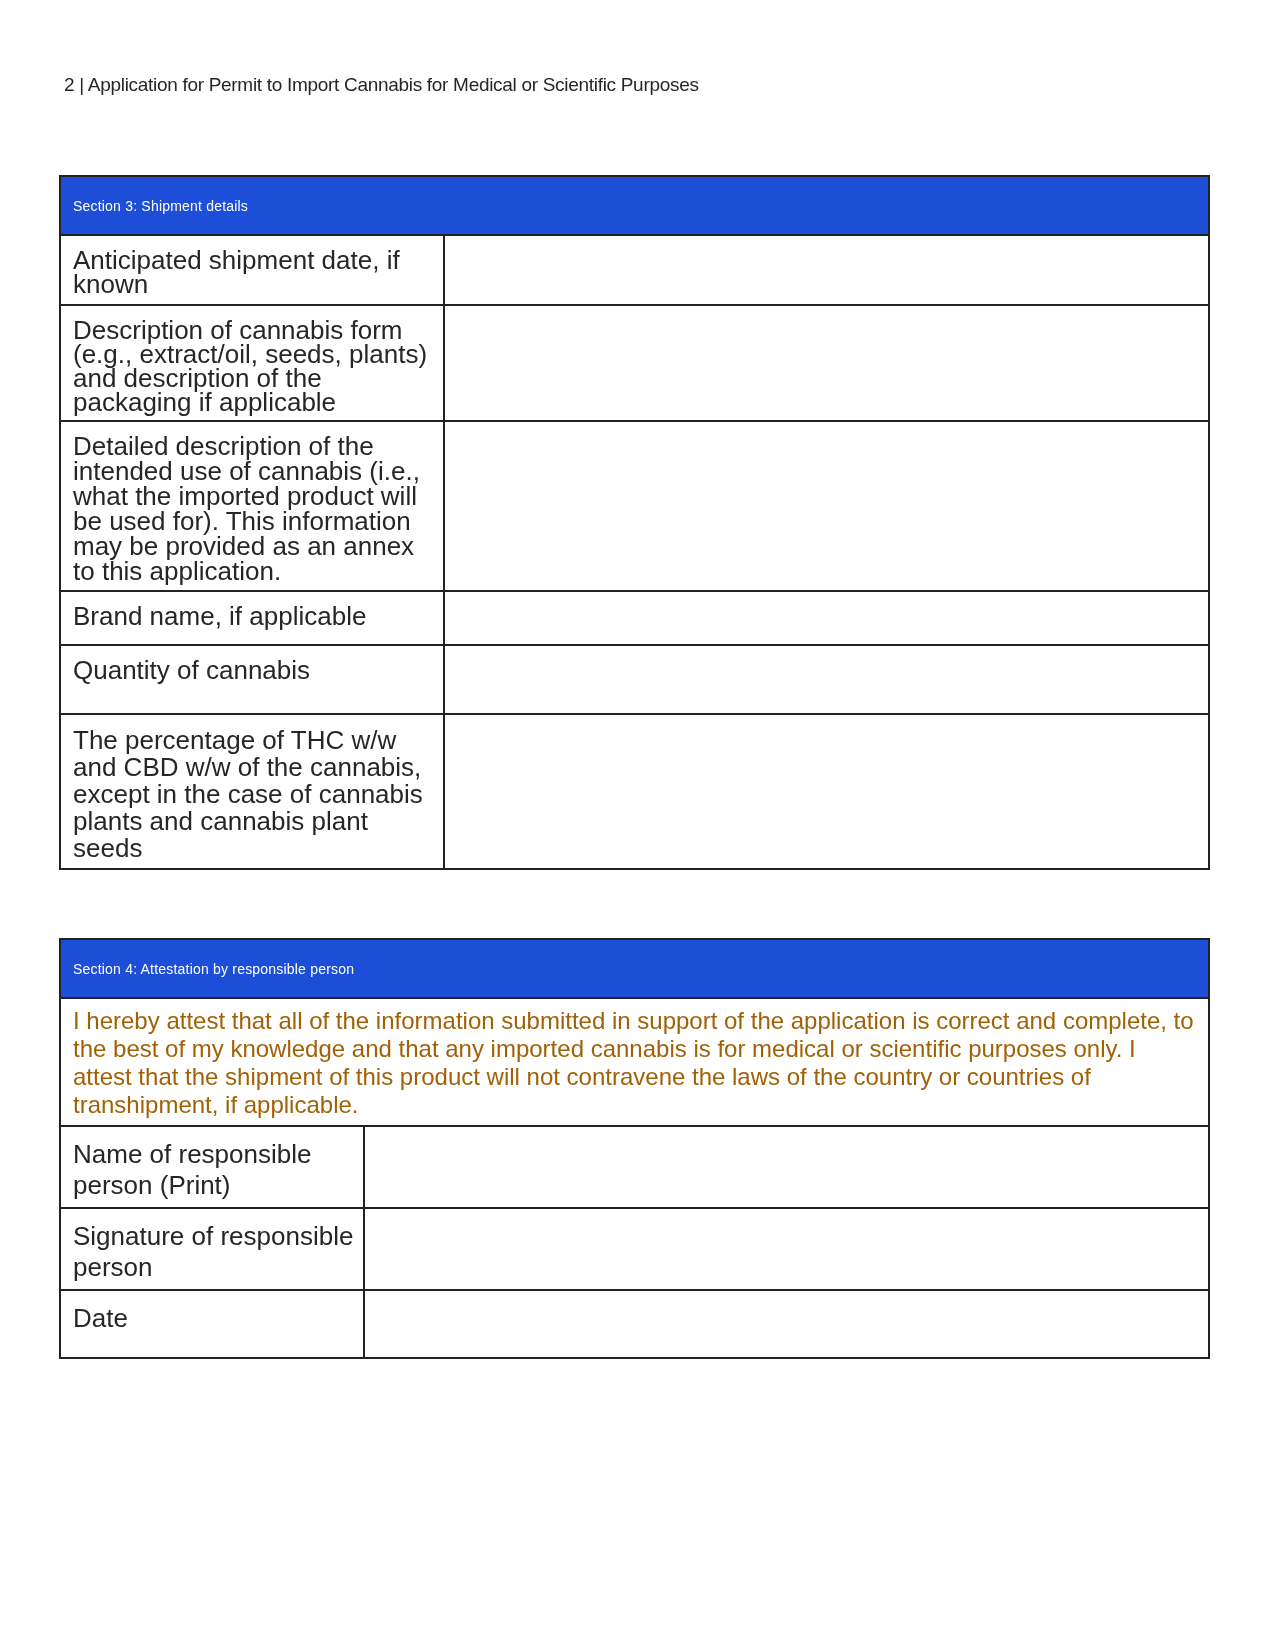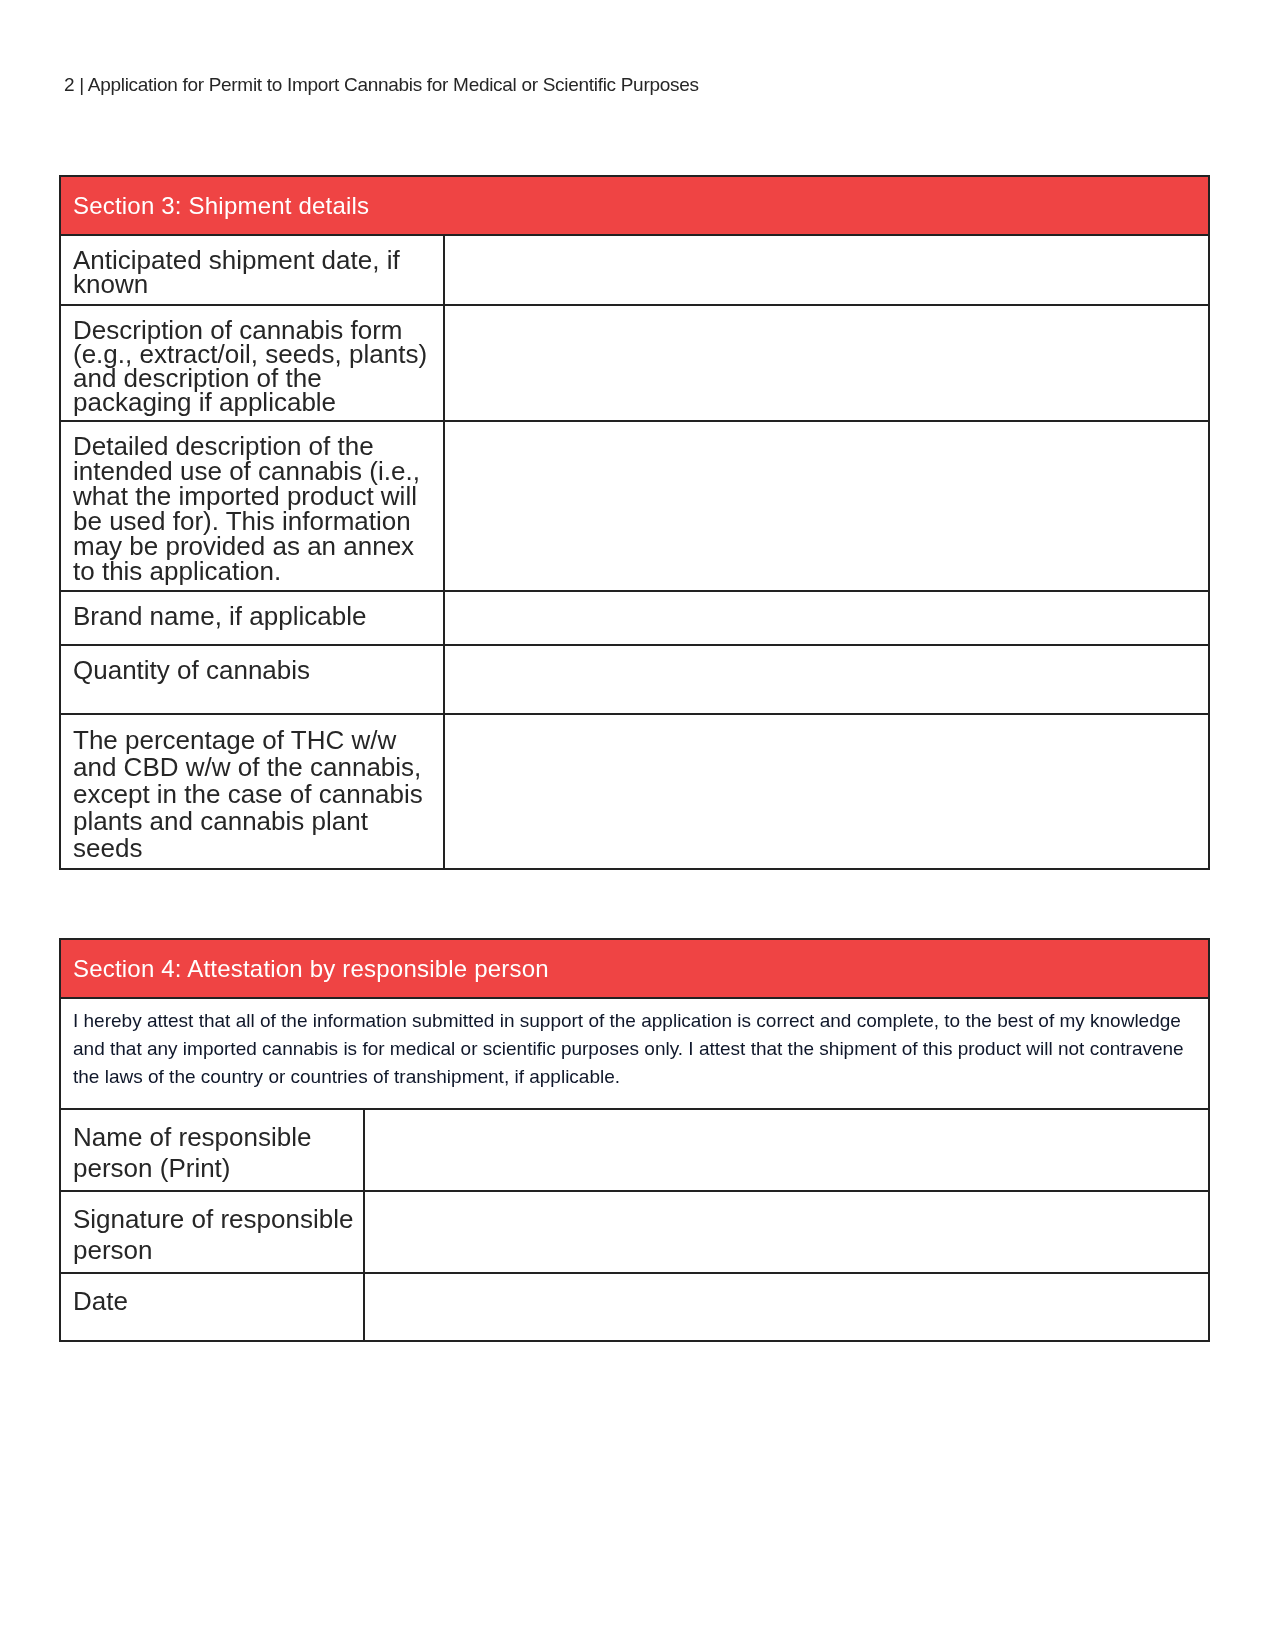--- a/index.html
+++ b/index.html
@@ -12,36 +12,36 @@
       font-size: 19px; letter-spacing: -0.3px; color: #262626;
     }
     table.form {
       position: absolute; left: 59px; width: 1151px;
       border-collapse: collapse; table-layout: fixed;
     }
     table.form td, table.form th {
       border: 2px solid #222; padding: 0; vertical-align: top;
     }
     .sec-head {
-      background: #ef4444; color: #ffffff; text-align: left; font-weight: normal;
-      font-size: 24px; padding: 0 0 0 12px !important; vertical-align: middle !important;
+      background: #1d4ed8; color: #ffffff; text-align: left; font-weight: normal;
+      font-size: 14px; padding: 0 0 0 12px !important; vertical-align: middle !important;
       letter-spacing: 0.2px;
     }
     .label {
       font-size: 26px; line-height: 24px; padding: 12px 6px 6px 12px !important;
       color: #262626;
     }
     .field { background: #ffffff; }
     .field input {
       width: 100%; height: 100%; border: none; outline: none; background: transparent;
       font-family: "Liberation Sans", sans-serif; font-size: 18px; box-sizing: border-box; padding: 8px;
     }
     .attest {
-      font-size: 19px; line-height: 28px; padding: 8px 10px 6px 12px !important;
-      color: #0f172a;
+      font-size: 24px; line-height: 28px; padding: 8px 10px 6px 12px !important;
+      color: #a16207;
     }
     #sec3 { top: 175px; }
     #sec4 { top: 938px; }
   </style>
 </head>
 <body>
 
 <div class="running-header">2 | Application for Permit to Import Cannabis for Medical or Scientific Purposes</div>
 
 <table class="form" id="sec3">

